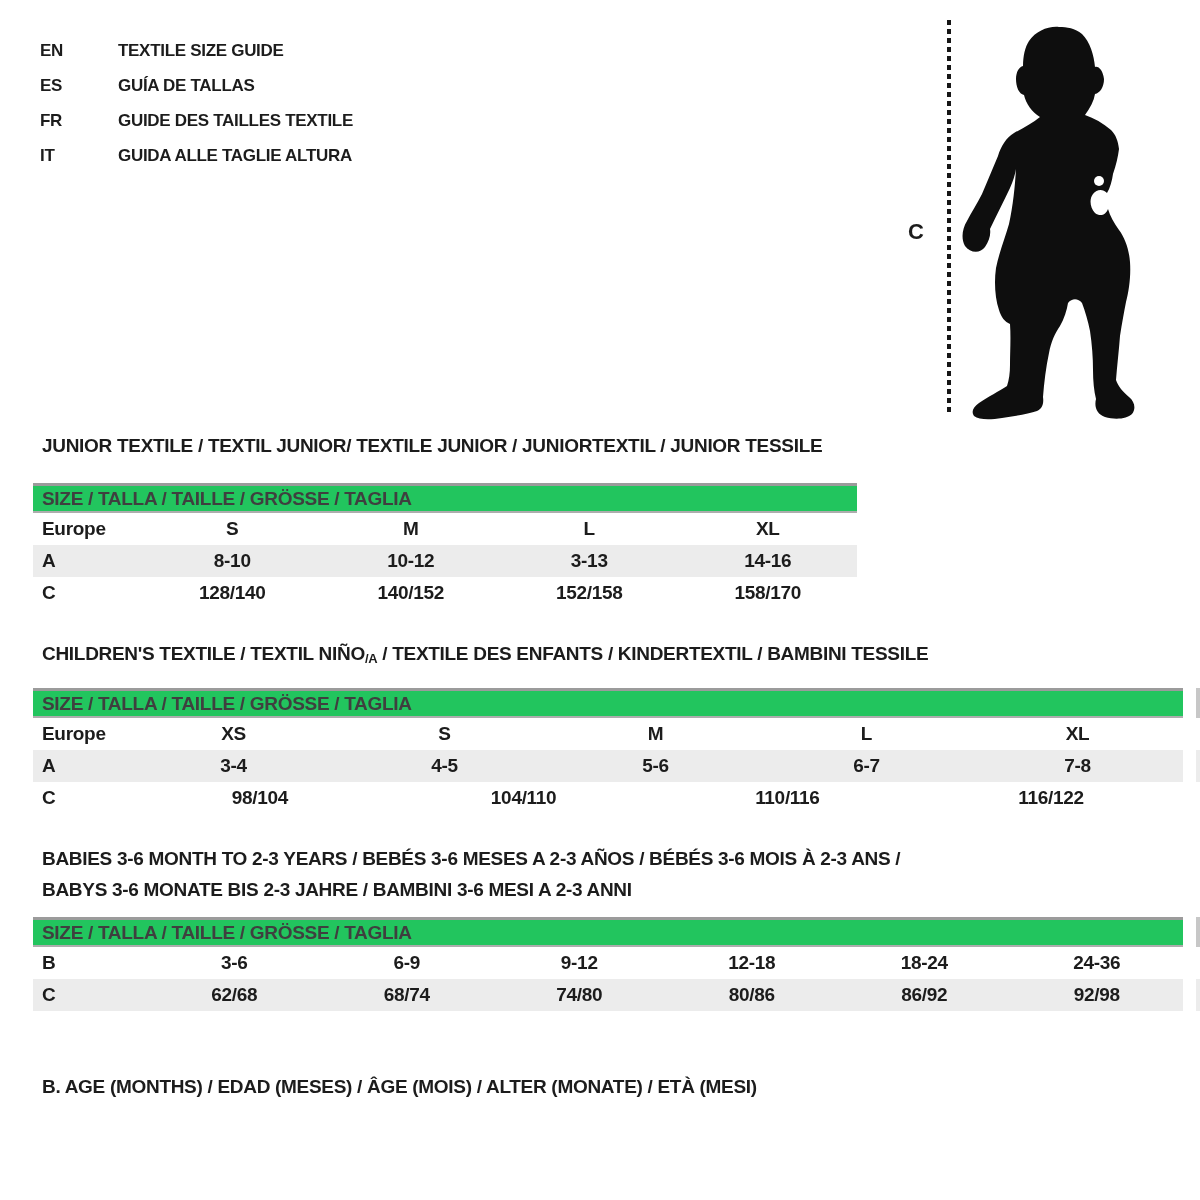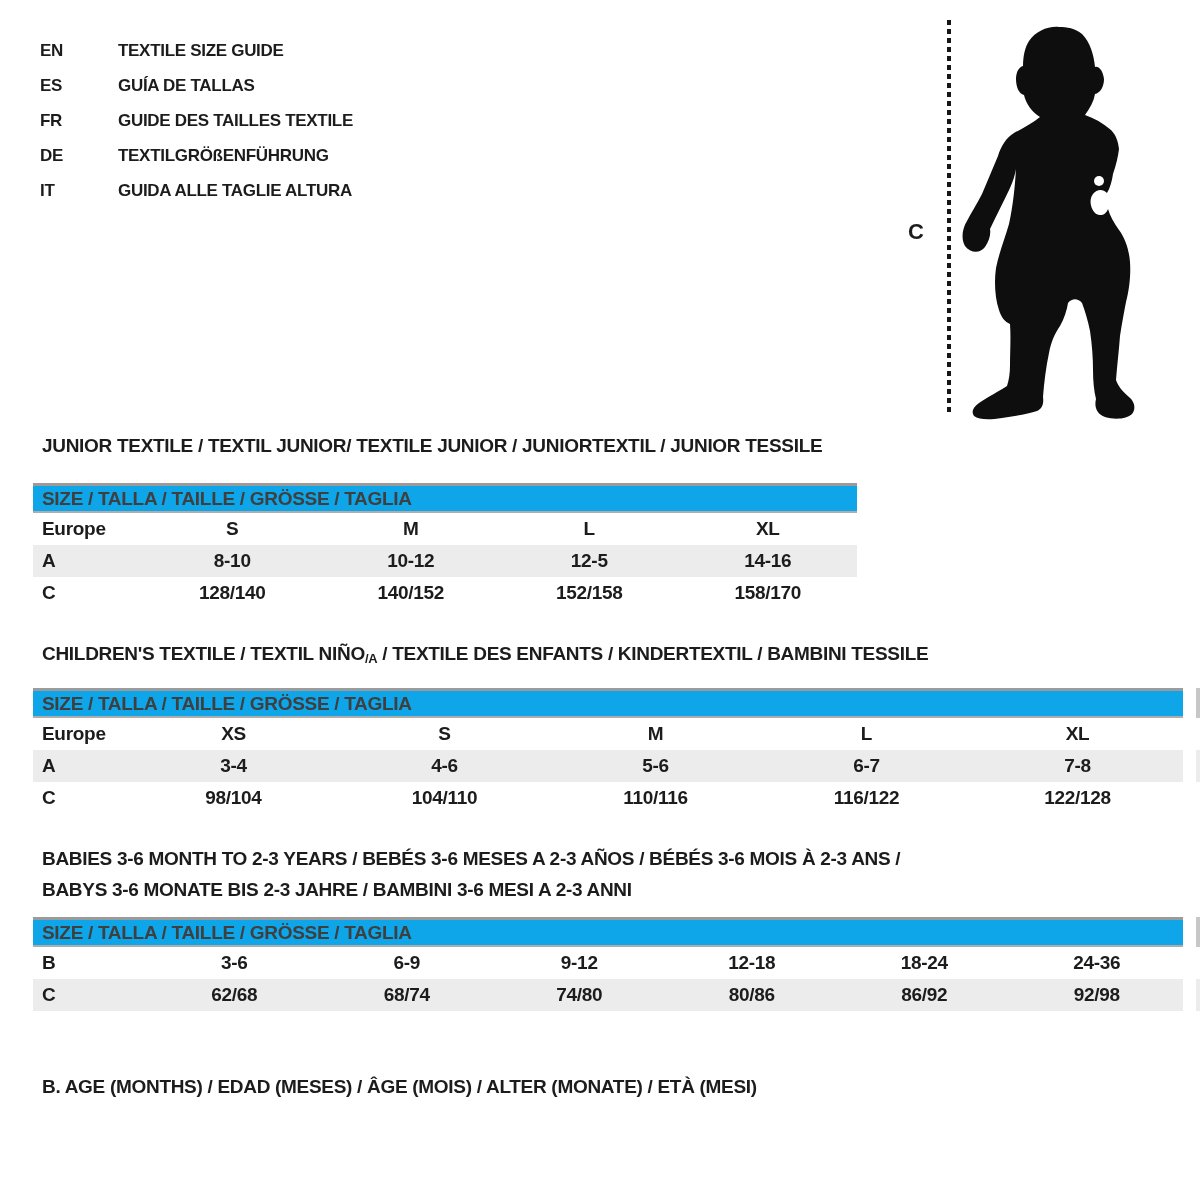--- a/index.html
+++ b/index.html
@@ -29,21 +29,21 @@
   .title-children { top:643px; }
   .title-babies { top:843px; line-height:31px; }
   .sub-a { font-size:13px; position:relative; top:3px; }
 
   
   .size-table { position:absolute; left:33px; }
   .tbl-junior   { top:483px; width:824px; }
   .tbl-children { top:688px; width:1150px; }
   .tbl-babies   { top:917px; width:1150px; }
   .size-bar {
-    background:#0ea5e9; border-top:3px solid #9b9b9b; border-bottom:2px solid #adadad;
+    background:#22c55e; border-top:3px solid #9b9b9b; border-bottom:2px solid #adadad;
     height:25px; line-height:25px; padding-left:9px; color:#3f3f3f; font-size:19px;
   }
   .t-row { display:flex; height:32px; line-height:32px; font-size:19px;justify-content:space-between; }
   .t-row.shaded { background:#ececec; }
   .t-label { padding-left:9px; }
   .tbl-junior .t-label   { width:101px; }
   .tbl-children .t-label { width:86px; }
   .tbl-babies .t-label   { width:106px; }
   .t-cell { flex:1; text-align:center; }
 
@@ -64,24 +64,20 @@
     <span class="lang-code">EN</span>
     <span class="lang-title">TEXTILE SIZE GUIDE</span>
   </div>
   <div class="lang-row">
     <span class="lang-code">ES</span>
     <span class="lang-title">GUÍA DE TALLAS</span>
   </div>
   <div class="lang-row">
     <span class="lang-code">FR</span>
     <span class="lang-title">GUIDE DES TAILLES TEXTILE</span>
-  </div>
-  <div class="lang-row">
-    <span class="lang-code">DE</span>
-    <span class="lang-title">TEXTILGRÖßENFÜHRUNG</span>
   </div>
   <div class="lang-row">
     <span class="lang-code">IT</span>
     <span class="lang-title">GUIDA ALLE TAGLIE ALTURA</span>
   </div>
 </div>
 
 <div class="dotted-line"></div>
 <div class="figure-label">C</div>
 <svg class="silhouette" width="245" height="420" viewBox="0 0 245 420" aria-hidden="true">
@@ -127,21 +123,21 @@
     <span class="t-label">Europe</span>
     <span class="t-cell">S</span>
     <span class="t-cell">M</span>
     <span class="t-cell">L</span>
     <span class="t-cell">XL</span>
   </div>
   <div class="t-row shaded">
     <span class="t-label">A</span>
     <span class="t-cell">8-10</span>
     <span class="t-cell">10-12</span>
-    <span class="t-cell">12-5</span>
+    <span class="t-cell">3-13</span>
     <span class="t-cell">14-16</span>
   </div>
   <div class="t-row">
     <span class="t-label">C</span>
     <span class="t-cell">128/140</span>
     <span class="t-cell">140/152</span>
     <span class="t-cell">152/158</span>
     <span class="t-cell">158/170</span>
   </div>
 </div>
@@ -155,32 +151,31 @@
     <span class="t-label">Europe</span>
     <span class="t-cell">XS</span>
     <span class="t-cell">S</span>
     <span class="t-cell">M</span>
     <span class="t-cell">L</span>
     <span class="t-cell">XL</span>
   </div>
   <div class="t-row shaded">
     <span class="t-label">A</span>
     <span class="t-cell">3-4</span>
-    <span class="t-cell">4-6</span>
+    <span class="t-cell">4-5</span>
     <span class="t-cell">5-6</span>
     <span class="t-cell">6-7</span>
     <span class="t-cell">7-8</span>
   </div>
   <div class="t-row">
     <span class="t-label">C</span>
     <span class="t-cell">98/104</span>
     <span class="t-cell">104/110</span>
     <span class="t-cell">110/116</span>
     <span class="t-cell">116/122</span>
-    <span class="t-cell">122/128</span>
   </div>
 </div>
 
 <div class="section-title title-babies">
   <div>BABIES 3-6 MONTH TO 2-3 YEARS / BEBÉS 3-6 MESES A 2-3 AÑOS / BÉBÉS 3-6 MOIS À 2-3 ANS /</div>
   <div>BABYS 3-6 MONATE BIS 2-3 JAHRE / BAMBINI 3-6 MESI A 2-3 ANNI</div>
 </div>
 <div class="size-table tbl-babies">
   <div class="size-bar">SIZE / TALLA / TAILLE / GRÖSSE / TAGLIA</div>
   <div class="t-row">

